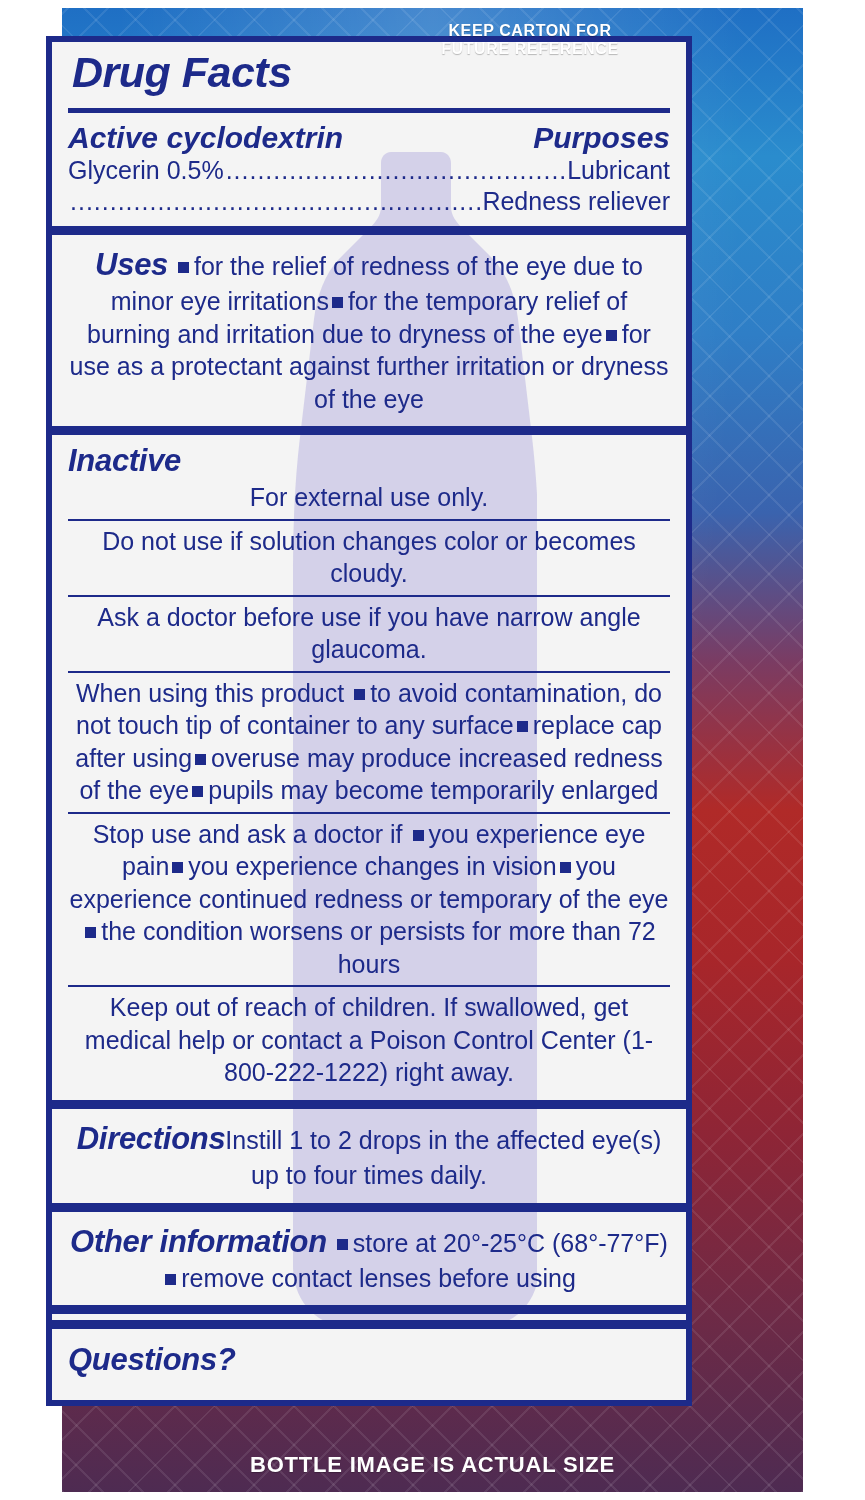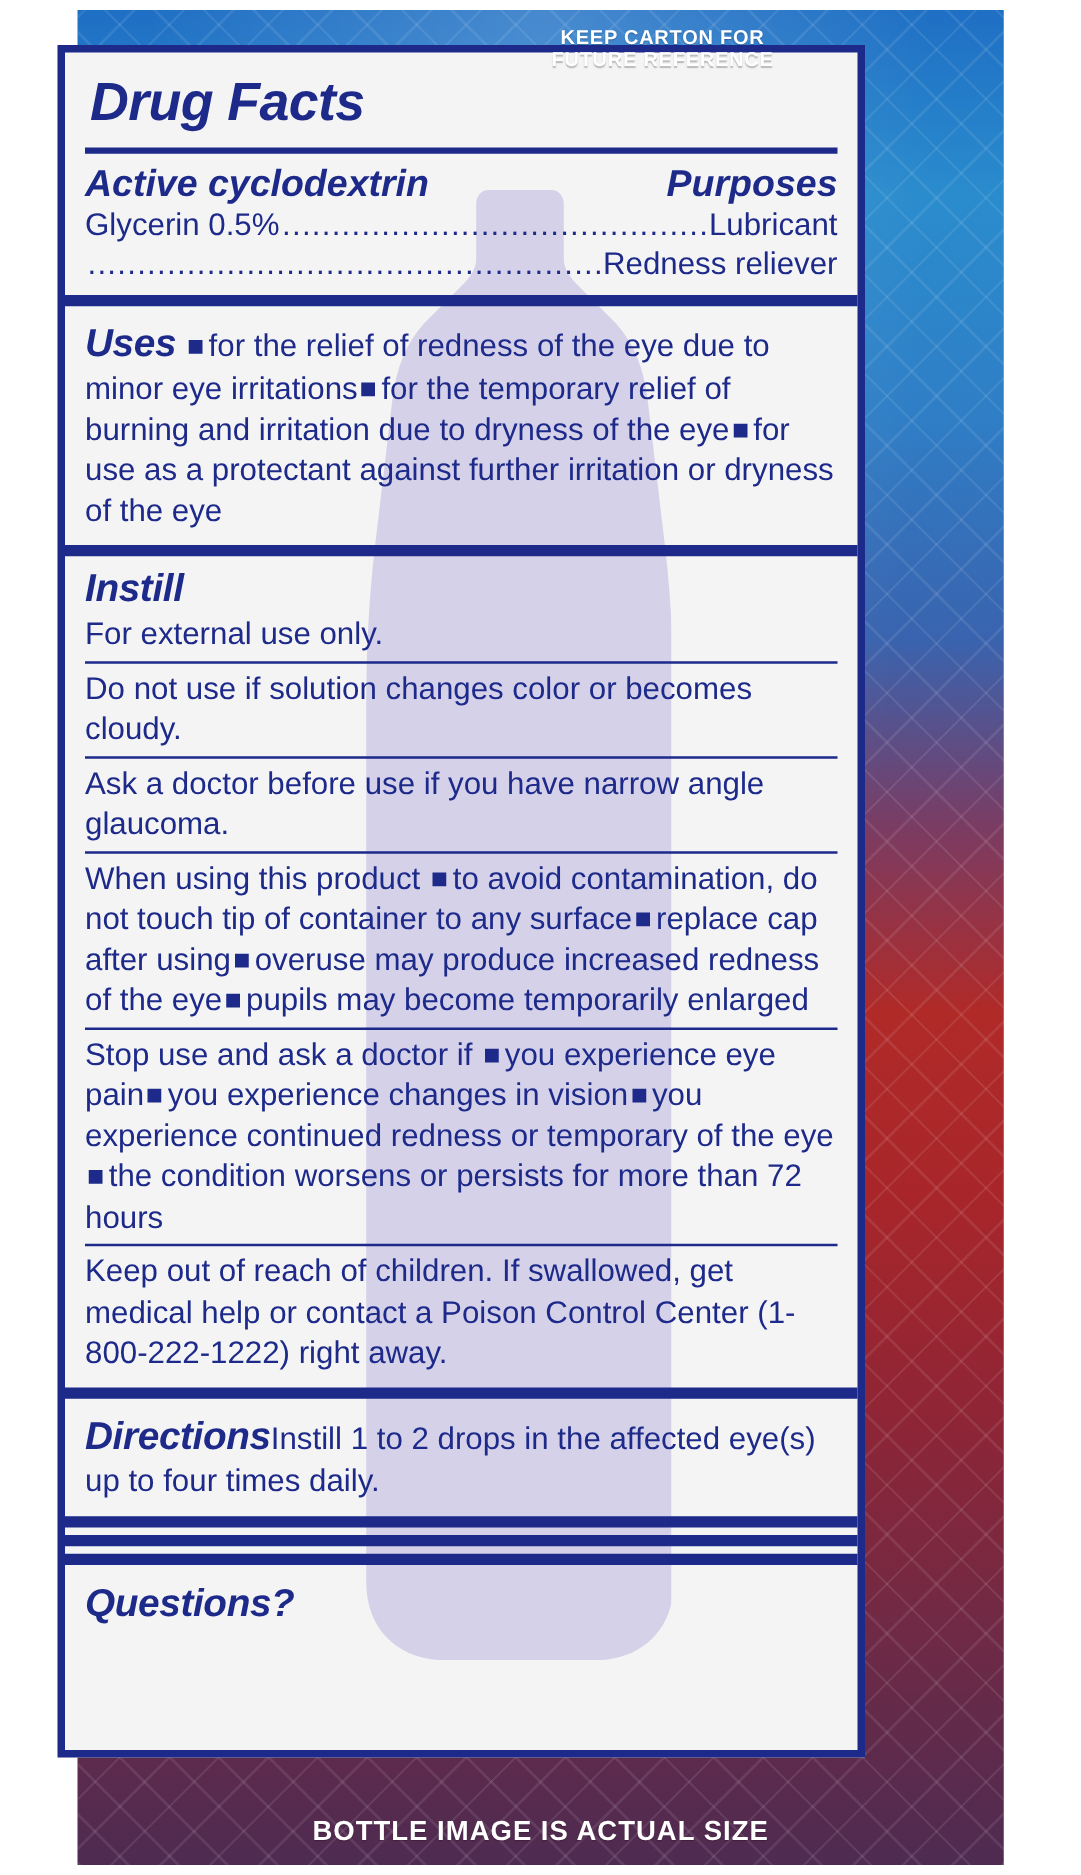--- a/index.html
+++ b/index.html
@@ -107,21 +107,21 @@
     top: 110px;
     width: 250px;
     height: 1280px;
     z-index: 1;
     pointer-events: none;
   }
 
   .panel-inner {
     position: relative;
     z-index: 2;
-    padding: 10px 16px 0 16px;
+    padding: 0 16px 0 16px;
     color: #1d2a8a;
     box-sizing: border-box;
     height: 100%;
   }
 
   .title {
     font-size: 43px;
     font-weight: bold;
     font-style: italic;
     letter-spacing: -0.5px;
@@ -173,20 +173,21 @@
     white-space: nowrap;
     margin: 0 2px;
     letter-spacing: 1px;
   }
   .ing-purpose { flex: 0 0 auto; }
 
   .sect {
     font-size: 25px;
     line-height: 1.30;
     margin: 2px 0 2px 0;
+    text-align: center;
   }
   .hd-italic {
     font-style: italic;
     font-weight: bold;
     font-size: 31px;
     letter-spacing: -0.3px;
   }
   .hd-bold {
     font-weight: normal;
     font-size: 25px;
@@ -253,21 +254,21 @@
       <div class="block">
         <div class="sect">
           <span class="hd-italic">Uses</span>
           <span class="sq"></span><span>for the relief of redness of the eye due to minor eye irritations</span><span class="sq"></span><span>for the temporary relief of burning and irritation due to dryness of the eye</span><span class="sq"></span><span>for use as a protectant against further irritation or dryness of the eye</span>
         </div>
       </div>
 
       <div class="rule-block"></div>
 
       <div class="block">
-        <div class="hd-italic">Instill</div>
+        <div class="hd-italic">Inactive</div>
         <div class="sect hd-bold">For external use only.</div>
 
         <div class="rule-thin"></div>
         <div class="sect hd-bold">Do not use if solution changes color or becomes cloudy.</div>
 
         <div class="rule-thin"></div>
         <div class="sect hd-bold">Ask a doctor before use if you have narrow angle glaucoma.</div>
 
         <div class="rule-thin"></div>
         <div class="sect">
@@ -291,20 +292,26 @@
       <div class="rule-block"></div>
 
       <div class="block">
         <div class="sect">
           <span class="hd-italic">Directions</span><span>Instill 1 to 2 drops in the affected eye(s) up to four times daily.</span>
         </div>
       </div>
 
       <div class="rule-block"></div>
 
+      <div class="block">
+        <div class="sect">
+          <span class="hd-italic">Other information</span>
+          <span class="sq"></span><span>store at 20°-25°C (68°-77°F)</span><span class="sq"></span><span>remove contact lenses before using</span>
+        </div>
+      </div>
 
       <div class="rule-block"></div>
 
 
       <div class="rule-block"></div>
 
       <div class="block">
         <div class="questions">
           <span class="hd-italic">Questions?</span>
         </div>

